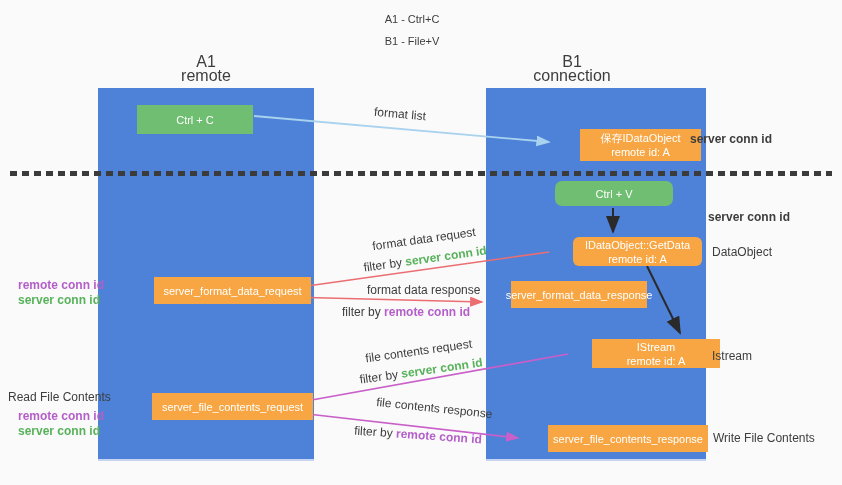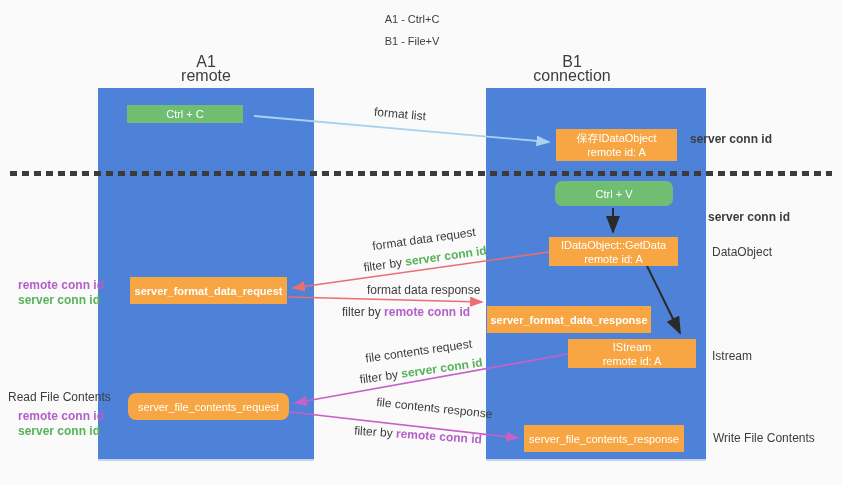--- a/index.html
+++ b/index.html
@@ -31,29 +31,29 @@
   .s-blue{stroke:var(--arrow-blue);stroke-width:1.8;}
   .s-red{stroke:var(--arrow-red);stroke-width:1.7;}
   .s-mag{stroke:var(--arrow-magenta);stroke-width:1.7;}
   .s-blk{stroke:var(--arrow-black);stroke-width:2;}
   .f-blue{fill:var(--arrow-blue);} .f-red{fill:var(--arrow-red);}
   .f-mag{fill:var(--arrow-magenta);} .f-blk{fill:var(--arrow-black);}
 
   .node{position:absolute;display:flex;flex-direction:column;justify-content:center;
         align-items:center;color:#fff;font-size:11px;line-height:14px;text-align:center;}
   .green{background:var(--box-green);}
-  .orange{background:var(--box-orange);}
-  #ctrl-c{left:127px;top:105px;width:116px;height:18px;}
+  .orange{background:var(--box-orange);margin-left:24px;}
+  #ctrl-c{left:137px;top:105px;width:116px;height:29px;}
   #save-obj{left:556px;top:129px;width:121px;height:32px;}
   #ctrl-v{left:555px;top:181px;width:118px;height:25px;border-radius:7px;}
-  #getdata{left:549px;top:237px;width:129px;height:29px;}
-  #fmt-req{left:130px;top:277px;width:157px;height:27px;font-weight:bold;}
-  #fmt-resp{left:487px;top:306px;width:164px;height:27px;font-weight:bold;}
+  #getdata{left:549px;top:237px;width:129px;height:29px;border-radius:6px;}
+  #fmt-req{left:130px;top:277px;width:157px;height:27px;}
+  #fmt-resp{left:487px;top:281px;width:136px;height:27px;}
   #istream-box{left:568px;top:339px;width:128px;height:29px;}
-  #file-req{left:128px;top:393px;width:161px;height:27px;border-radius:8px;}
+  #file-req{left:128px;top:393px;width:161px;height:27px;}
   #file-resp{left:524px;top:425px;width:160px;height:27px;}
 
   .albl{position:absolute;font-size:12px;color:var(--text-dark);white-space:nowrap;}
   .rot-neg{transform:rotate(-8deg);transform-origin:center;}
   .rot-pos6{transform:rotate(6deg);transform-origin:center;}
   .rot-pos5{transform:rotate(5deg);transform-origin:center;}
   .rot-pos4{transform:rotate(4deg);transform-origin:center;}
   .gtxt{color:var(--server-green);font-weight:bold;}
   .ptxt{color:var(--remote-purple);font-weight:bold;}
 

